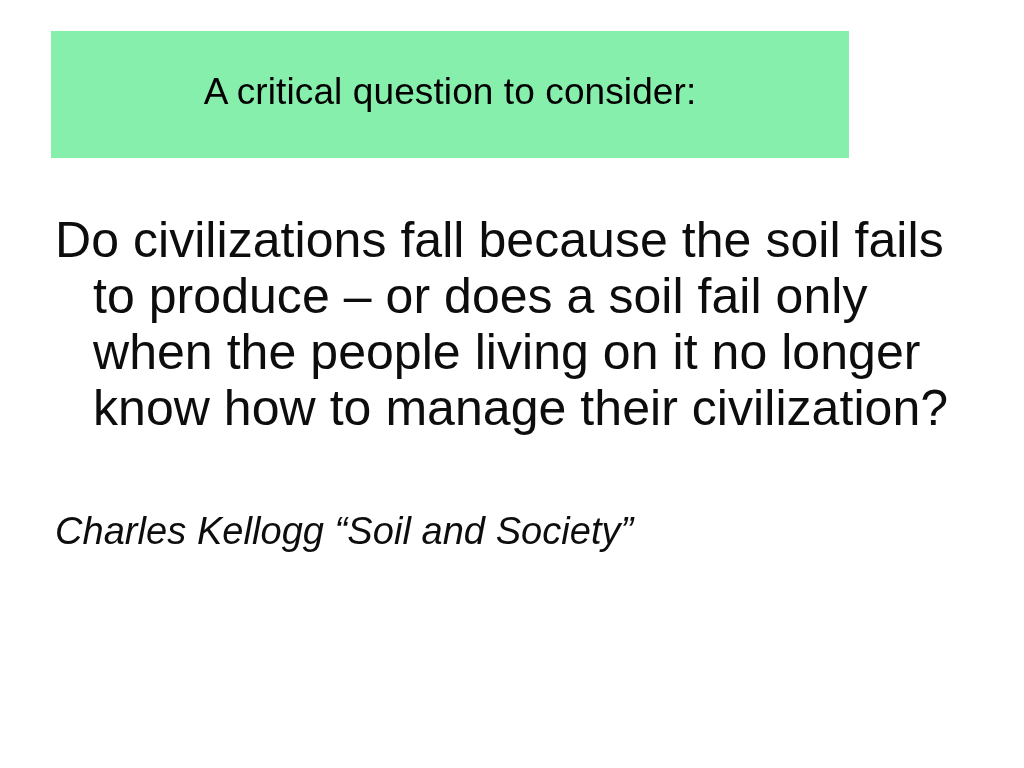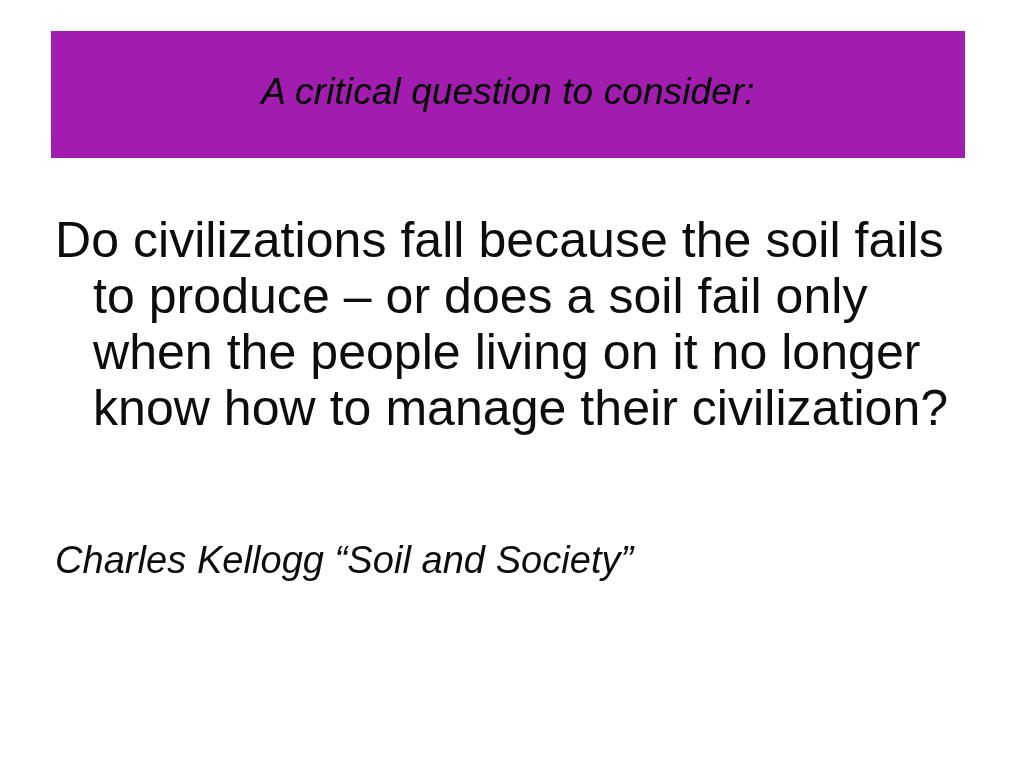--- a/index.html
+++ b/index.html
@@ -19,28 +19,27 @@
     width: 1024px;
     height: 768px;
     background: #ffffff;
   }
 
   
   .title-banner {
     position: absolute;
     left: 51px;
     top: 31px;
-    width: 914px;
+    width: 798px;
     height: 127px;
-    background: #a21caf;
+    background: #86efac;
     display: flex;
     align-items: center;
     justify-content: center;
     box-sizing: border-box;
-    font-style: italic;
   }
 
   .title-text {
     font-family: "Liberation Sans", sans-serif;
     font-size: 37px;
     font-weight: 400;
     color: #000000;
     line-height: 1.15;
     text-align: center;
     letter-spacing: 0.1px;
@@ -68,21 +67,21 @@
     text-indent: -38px;
     padding-left: 38px;
     letter-spacing: 0.05px;
     white-space: pre-wrap;
   }
 
   
   .attribution-block {
     position: absolute;
     left: 55px;
-    top: 532px;
+    top: 503px;
     width: 900px;
   }
 
   .attribution-text {
     margin: 0;
     font-family: "Liberation Sans", sans-serif;
     font-size: 38px;
     font-style: italic;
     font-weight: 400;
     color: #0d0d0d;

